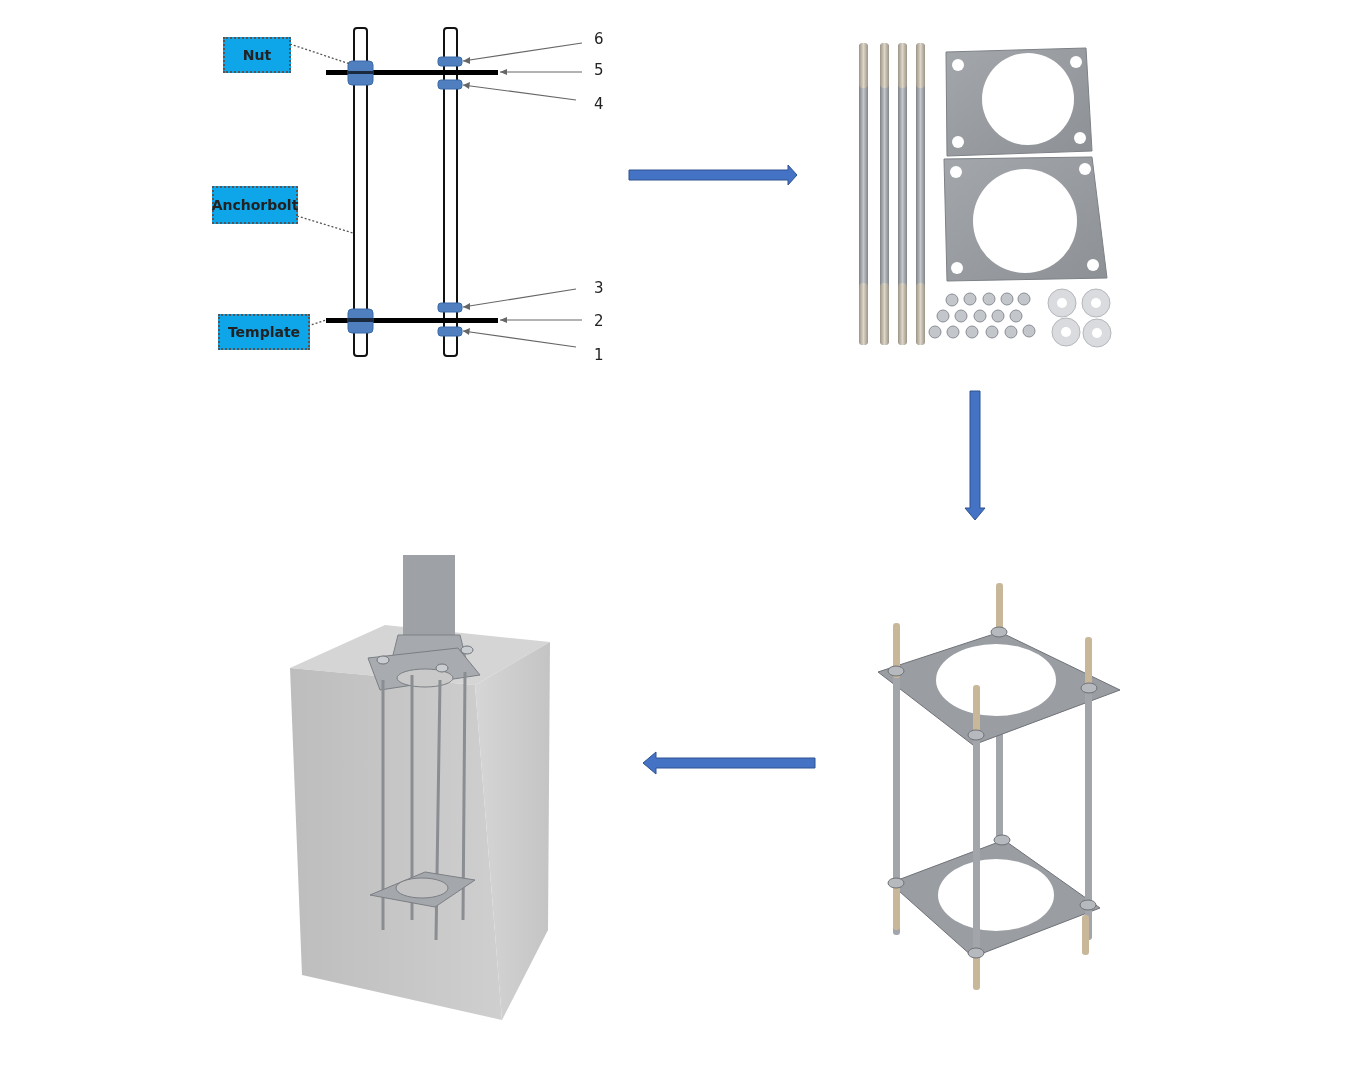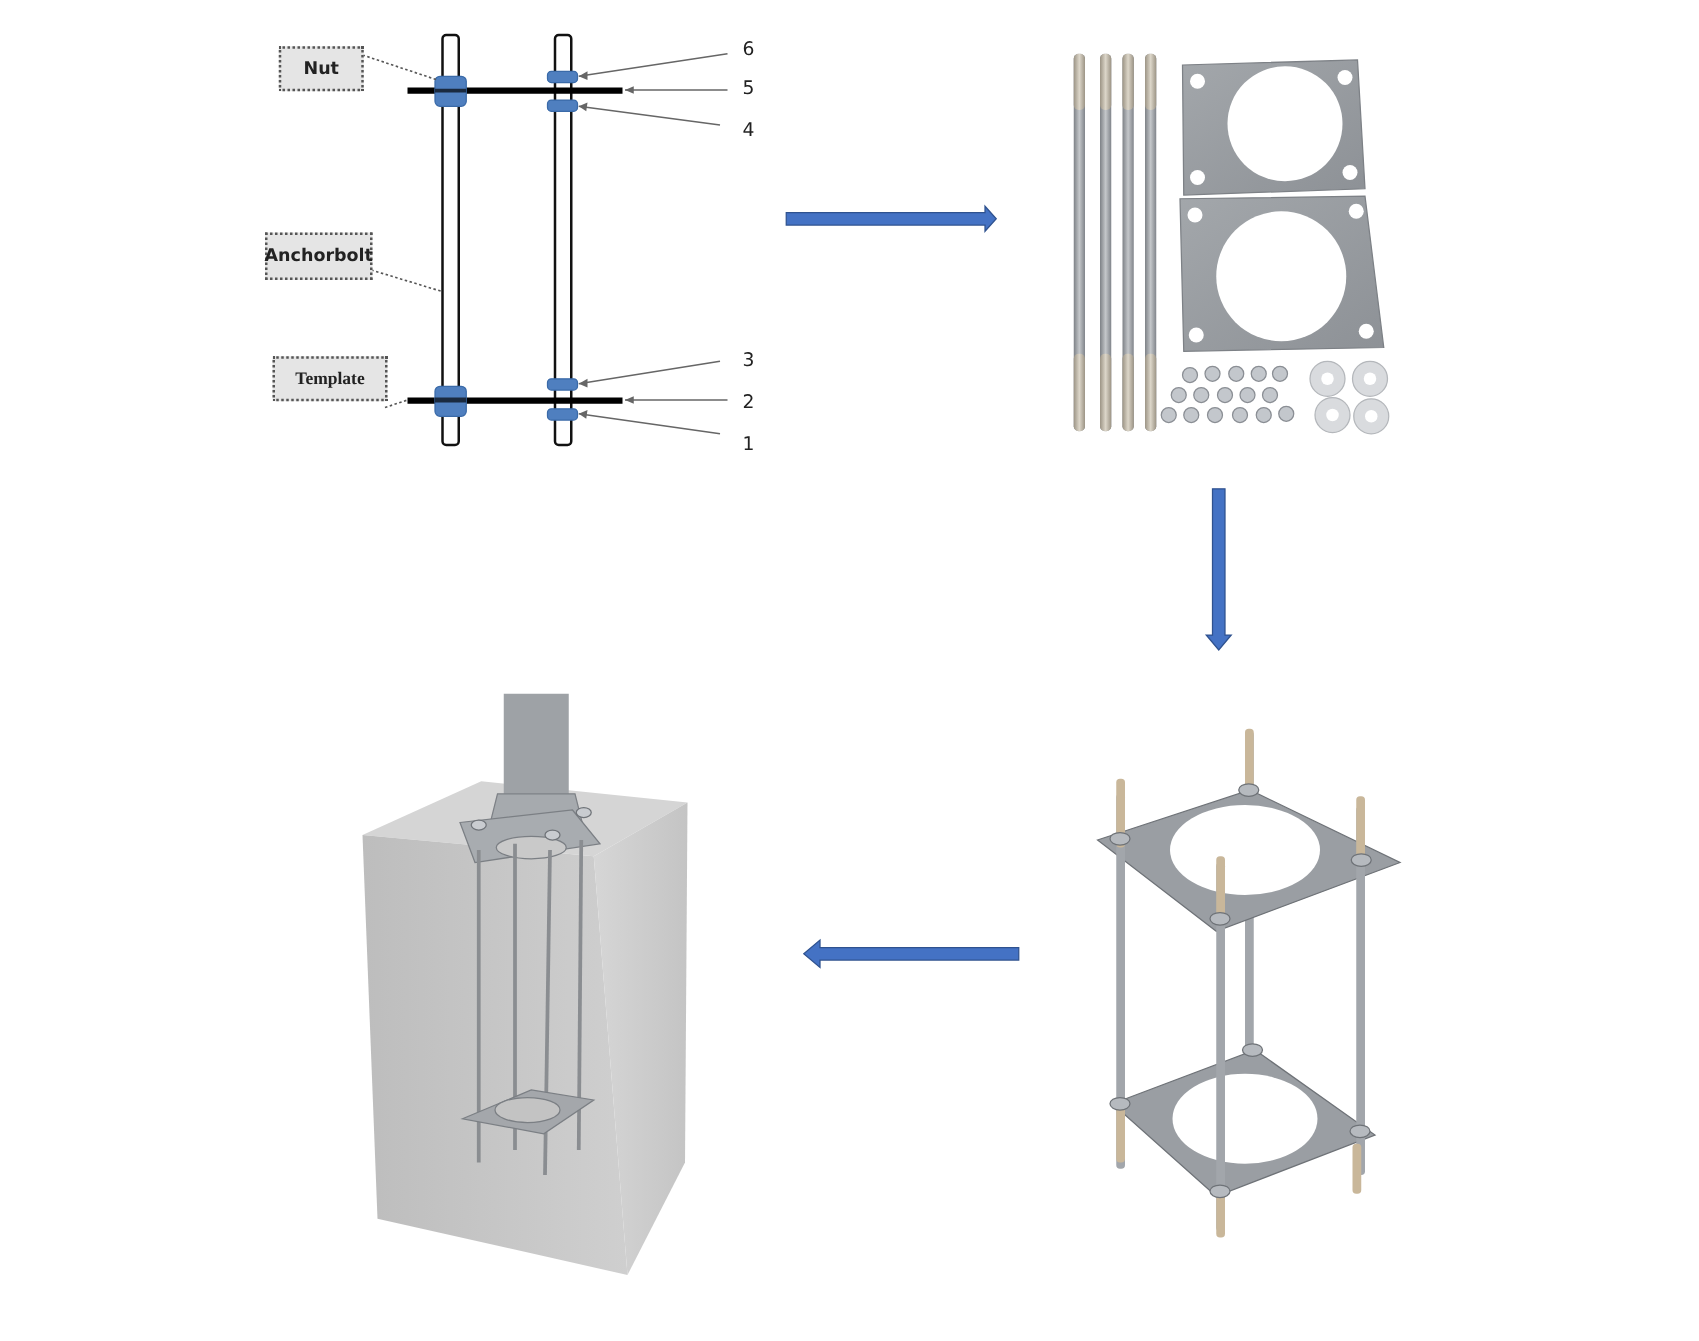--- a/index.html
+++ b/index.html
@@ -1,19 +1,19 @@
 <!DOCTYPE html>
 <html><head>
   <meta charset="utf-8">
   <style>
     html, body { margin: 0; padding: 0; background: #ffffff; }
     body { width: 1359px; height: 1073px; position: relative; overflow: hidden; font-family: "Liberation Sans", sans-serif; }
     .panel { position: absolute; }
     .lbl-box {
-      position: absolute; border: 2px dotted #555; background: #e5e5e5;
+      position: absolute; border: 2px dotted #555; background: #0ea5e9;
       font-family: "DejaVu Sans", sans-serif; font-weight: bold; font-size: 14px; color: #222;
       display: flex; align-items: center; justify-content: center; text-align: center; line-height: 17px;
     }
     .num { position: absolute; font-family: "DejaVu Sans", sans-serif; font-size: 15px; color: #222; }
     svg { position: absolute; overflow: visible; }
   </style>
 </head>
 <body>
 
 <div class="panel" style="left:0;top:0;width:640px;height:380px;">
@@ -66,21 +66,21 @@
     </g>
   </svg>
 
   <div class="lbl-box" style="left:223px;top:37px;width:64px;height:32px;">
     <span>Nut</span>
   </div>
   <div class="lbl-box" style="left:212px;top:186px;width:82px;height:34px;flex-direction:row;">
     <span>Anchor</span>
     <span>bolt</span>
   </div>
-  <div class="lbl-box" style="left:218px;top:285px;width:88px;height:32px;font-family:Liberation Serif, serif;">
+  <div class="lbl-box" style="left:218px;top:314px;width:88px;height:32px;">
     <span>Template</span>
   </div>
 
   <span class="num" style="left:594px;top:30px;">6</span>
   <span class="num" style="left:594px;top:61px;">5</span>
   <span class="num" style="left:594px;top:95px;">4</span>
   <span class="num" style="left:594px;top:279px;">3</span>
   <span class="num" style="left:594px;top:312px;">2</span>
   <span class="num" style="left:594px;top:346px;">1</span>
 </div>

